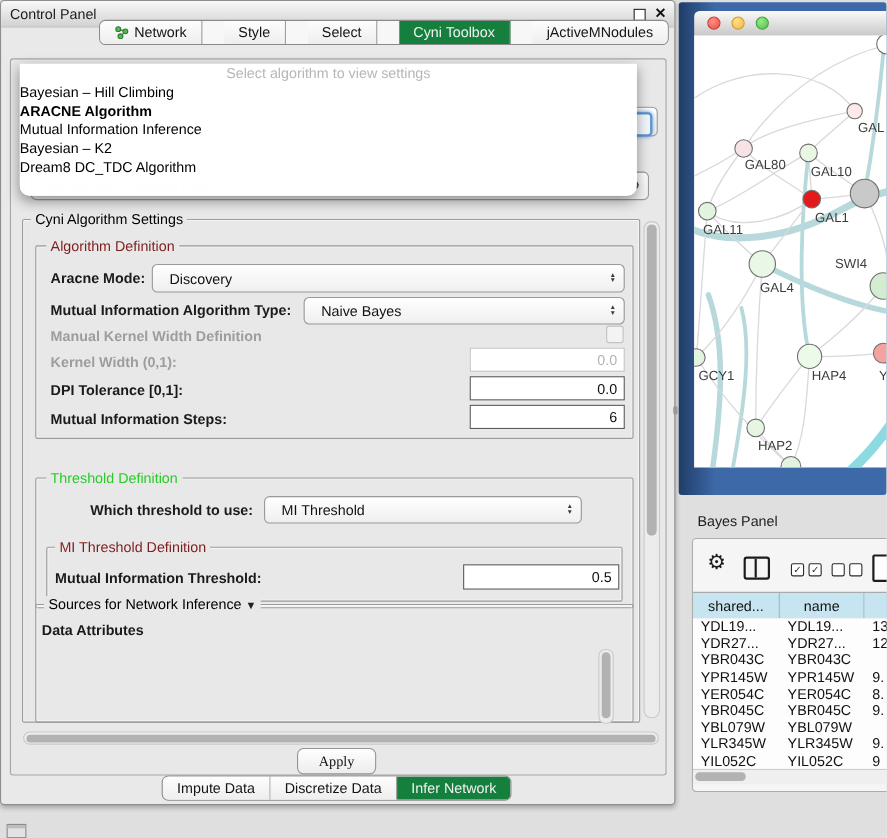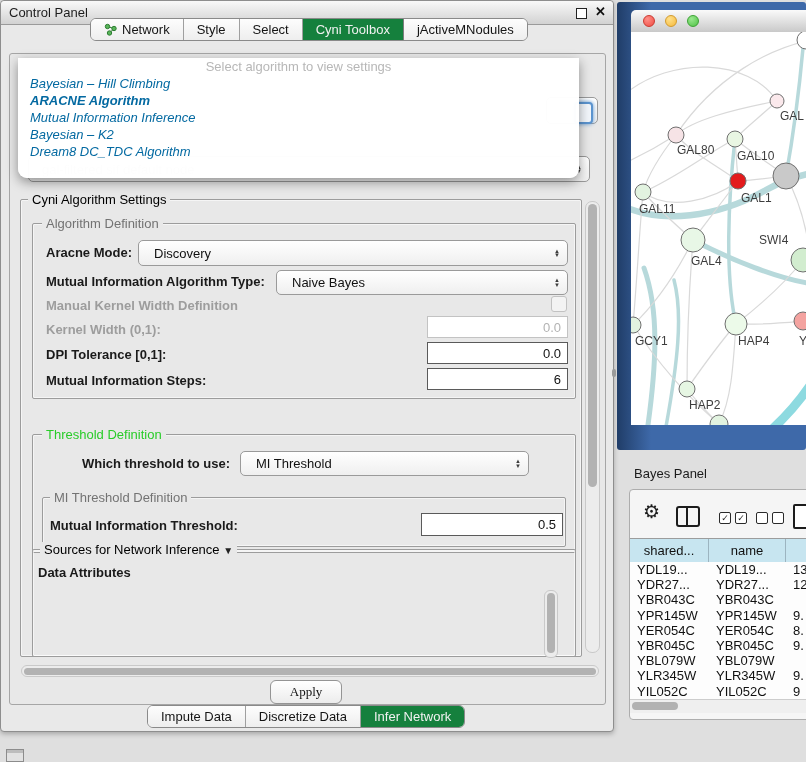--- a/index.html
+++ b/index.html
@@ -32,27 +32,27 @@
   
   .tfield{position:absolute;background:#fff;border:1px solid #5a5a5a;font-size:13px;color:#111;
       display:flex;align-items:center;justify-content:flex-end;padding:0 6px;box-sizing:border-box;}
   .tfield.dis{border-color:#c3c3c3;color:#b3b3b3;}
   
   .group{position:absolute;border:1px solid #9c9c9c;border-radius:2px;box-shadow:inset 0 0 0 1px rgba(255,255,255,.55);}
   .gtitle{position:absolute;font-size:13px;background:#e8e8e8;padding:0 4px;white-space:nowrap;}
   .lbl{position:absolute;font-size:13px;color:#1a1a1a;white-space:nowrap;}
   .b{font-weight:bold;}
   .dis-t{color:#9d9d9d;}
-  .blue-t{color:#737373;}
+  .blue-t{color:#7f1d1d;}
   .green-t{color:#29cc29;}
   
   #popup{position:absolute;left:17px;top:57px;width:561px;height:120px;background:rgba(255,255,255,.98);
       border-radius:0 0 9px 9px;box-shadow:0 4px 12px rgba(0,0,0,.4);z-index:40;}
   #popup-ph{height:17px;line-height:17px;text-align:center;font-size:13px;color:#b7b7b7;}
-  .alg-item{height:17px;line-height:17px;padding:0 12px;font-size:13px;color:#0369a1;white-space:nowrap;font-style:italic;}
+  .alg-item{height:17px;line-height:17px;padding:0 0;font-size:13px;color:#000000;white-space:nowrap;}
   .alg-item.sel{font-weight:bold;}
   
   #attr-list{position:absolute;left:42px;top:587px;width:518px;height:71px;background:#fff;
       border:1px solid #a9a9a9;overflow:hidden;}
   .attr-item{height:17px;line-height:17px;padding-left:6px;font-size:13px;background:#3c68c8;color:#fff;white-space:nowrap;}
   
   .sb-track{position:absolute;background:#ececec;border:1px solid #c9c9c9;border-radius:7px;box-sizing:border-box;}
   .sb-thumb{position:absolute;background:#b2b2b2;border-radius:6px;}
   
   #apply-btn{position:absolute;left:269px;top:679px;width:70px;height:22px;border:1px solid #949494;
@@ -98,21 +98,21 @@
 </head>
 <body>
 
 <div id="cp">
   <div id="cp-titlebar">
     <span id="cp-title">Control Panel</span>
     <span id="float-ic"></span>
     <span id="close-ic">✕</span>
   </div>
 
-  <div id="top-tabs" class="seg" style="left:89px;top:17px;">
+  <div id="top-tabs" class="seg" style="left:89px;top:17px;gap:20px;">
       <div class="tab">
         <span class="neticon">
           <svg width="13" height="13">
             <path d="M3.5,3.5 L10,5.5 L5.5,10" fill="none" stroke="#2e7d32" stroke-width="1"></path>
             <circle cx="3.5" cy="3.5" r="2.2" fill="#59b55a" stroke="#2e7d32"></circle>
             <circle cx="10" cy="5.5" r="2.2" fill="#59b55a" stroke="#2e7d32"></circle>
             <circle cx="5.5" cy="10" r="2.2" fill="#59b55a" stroke="#2e7d32"></circle>
           </svg>
         </span>
         <span>Network</span>

